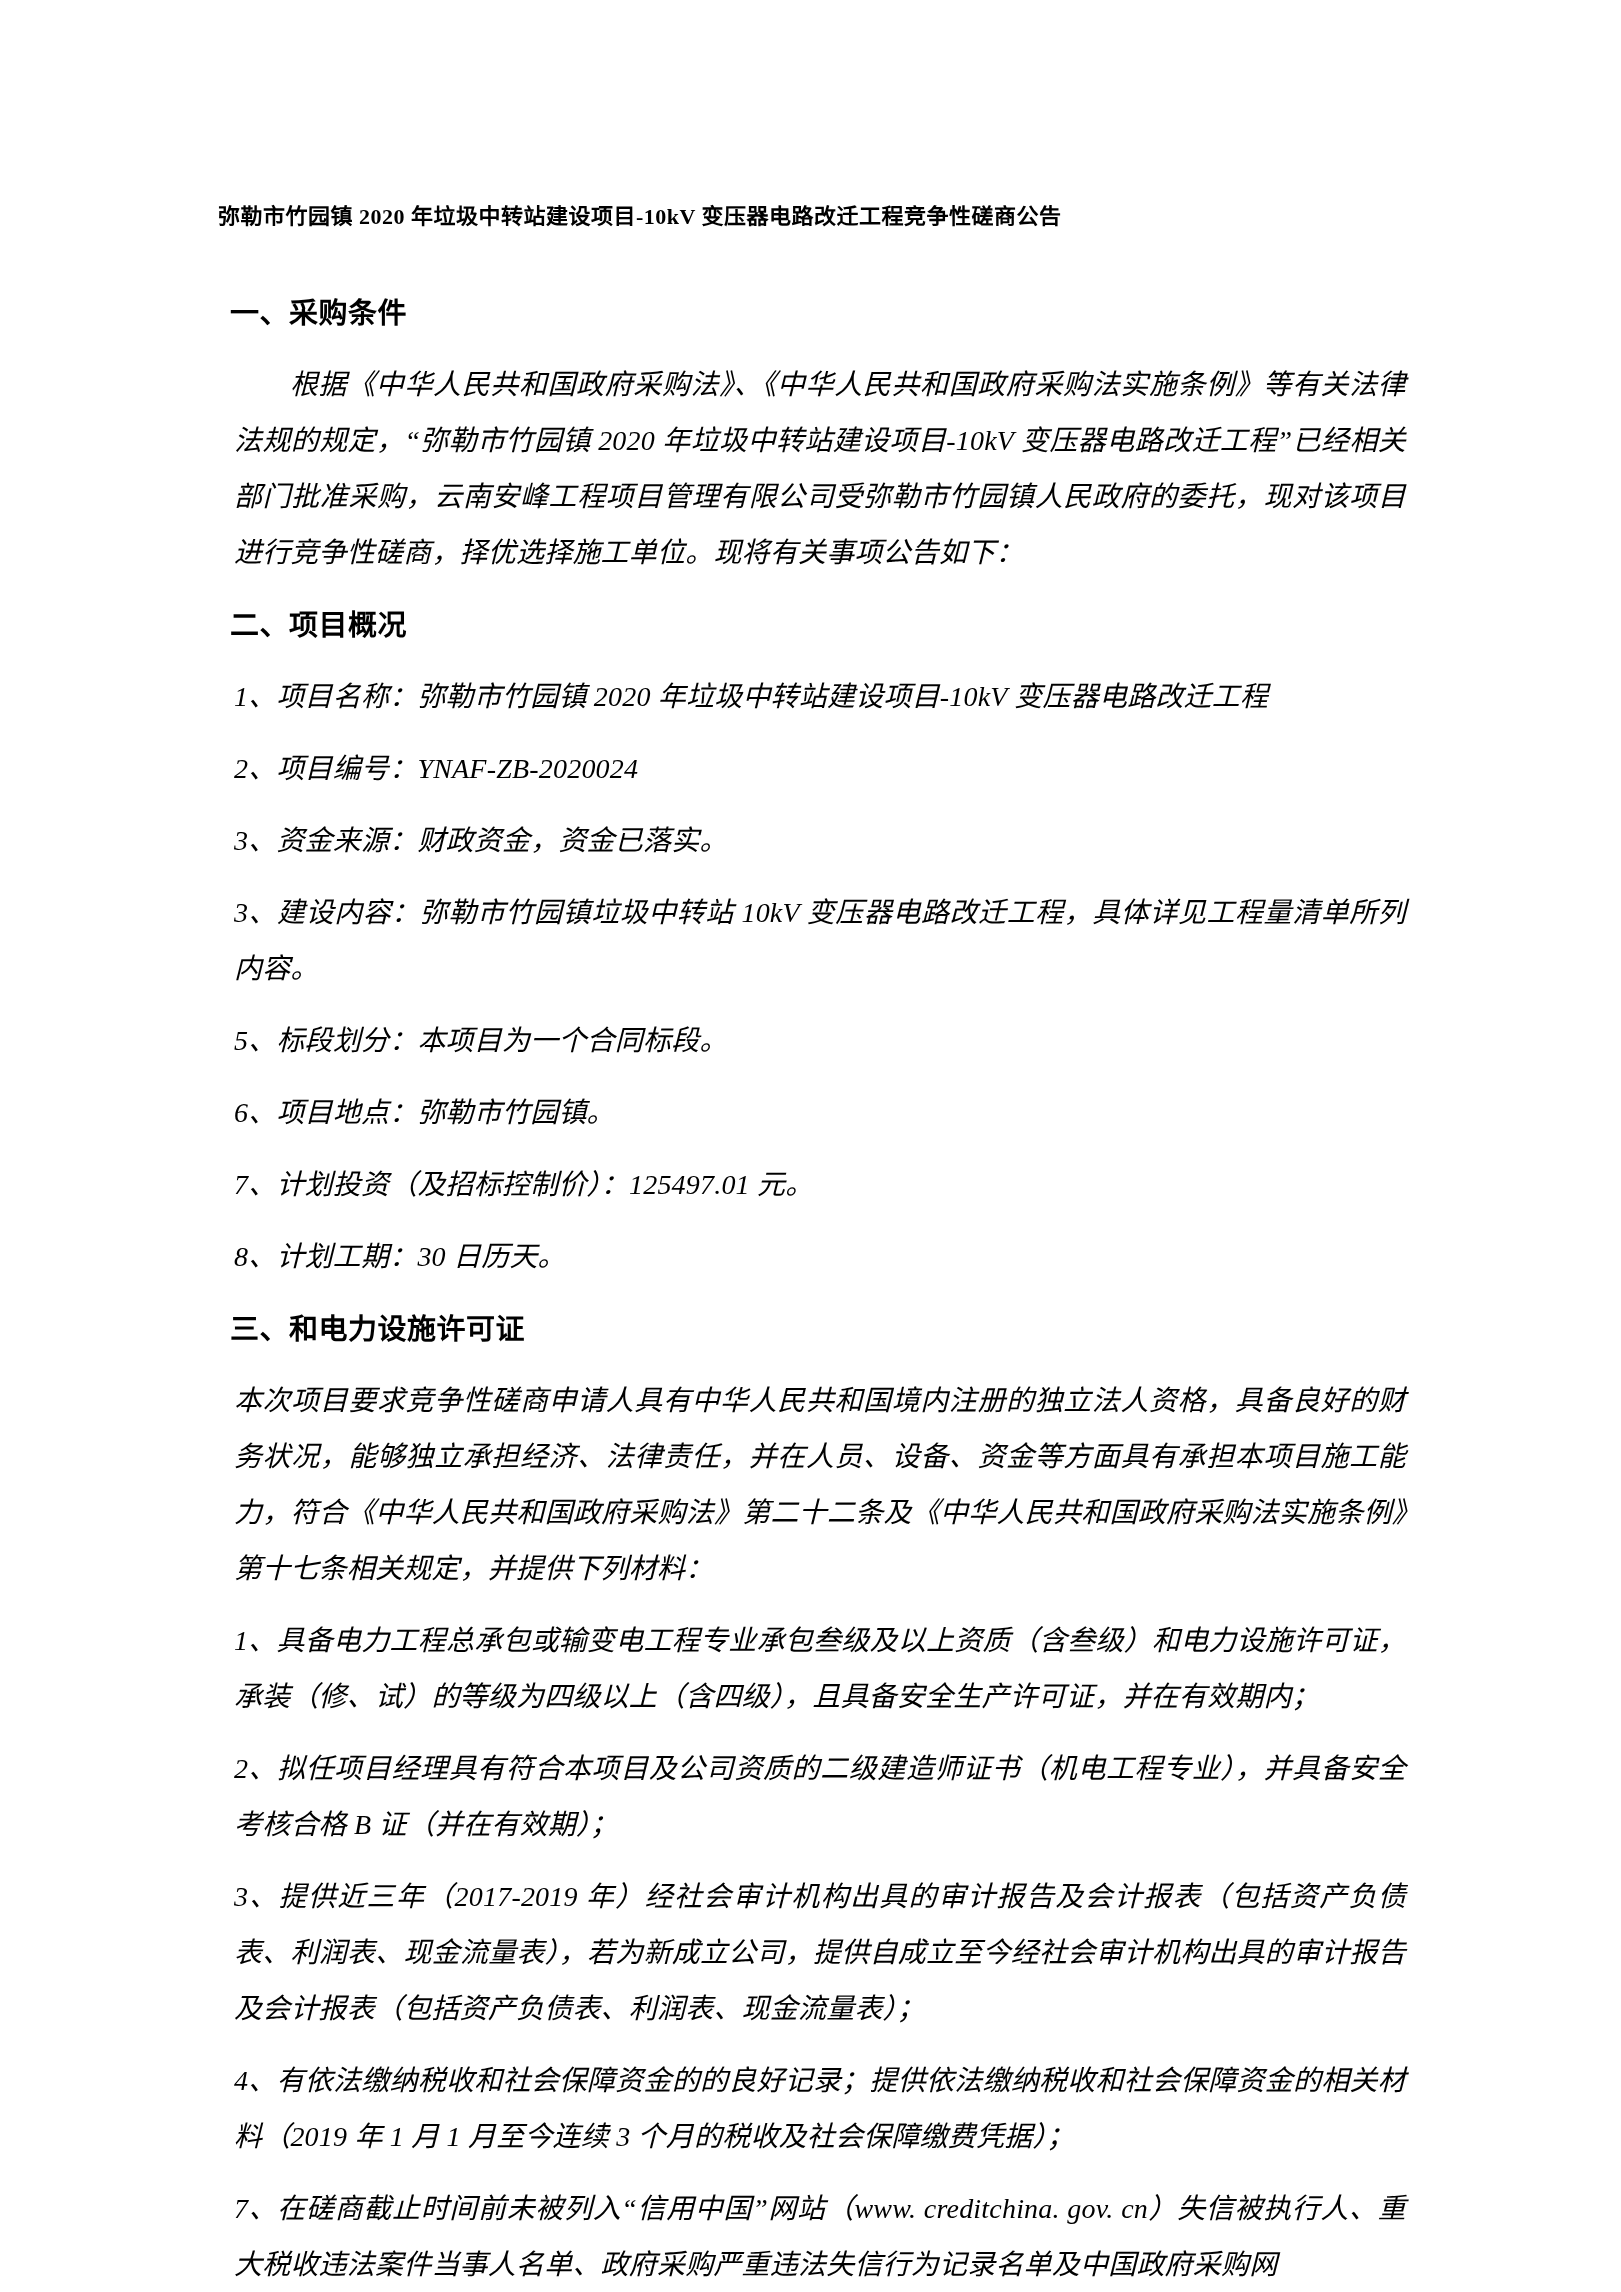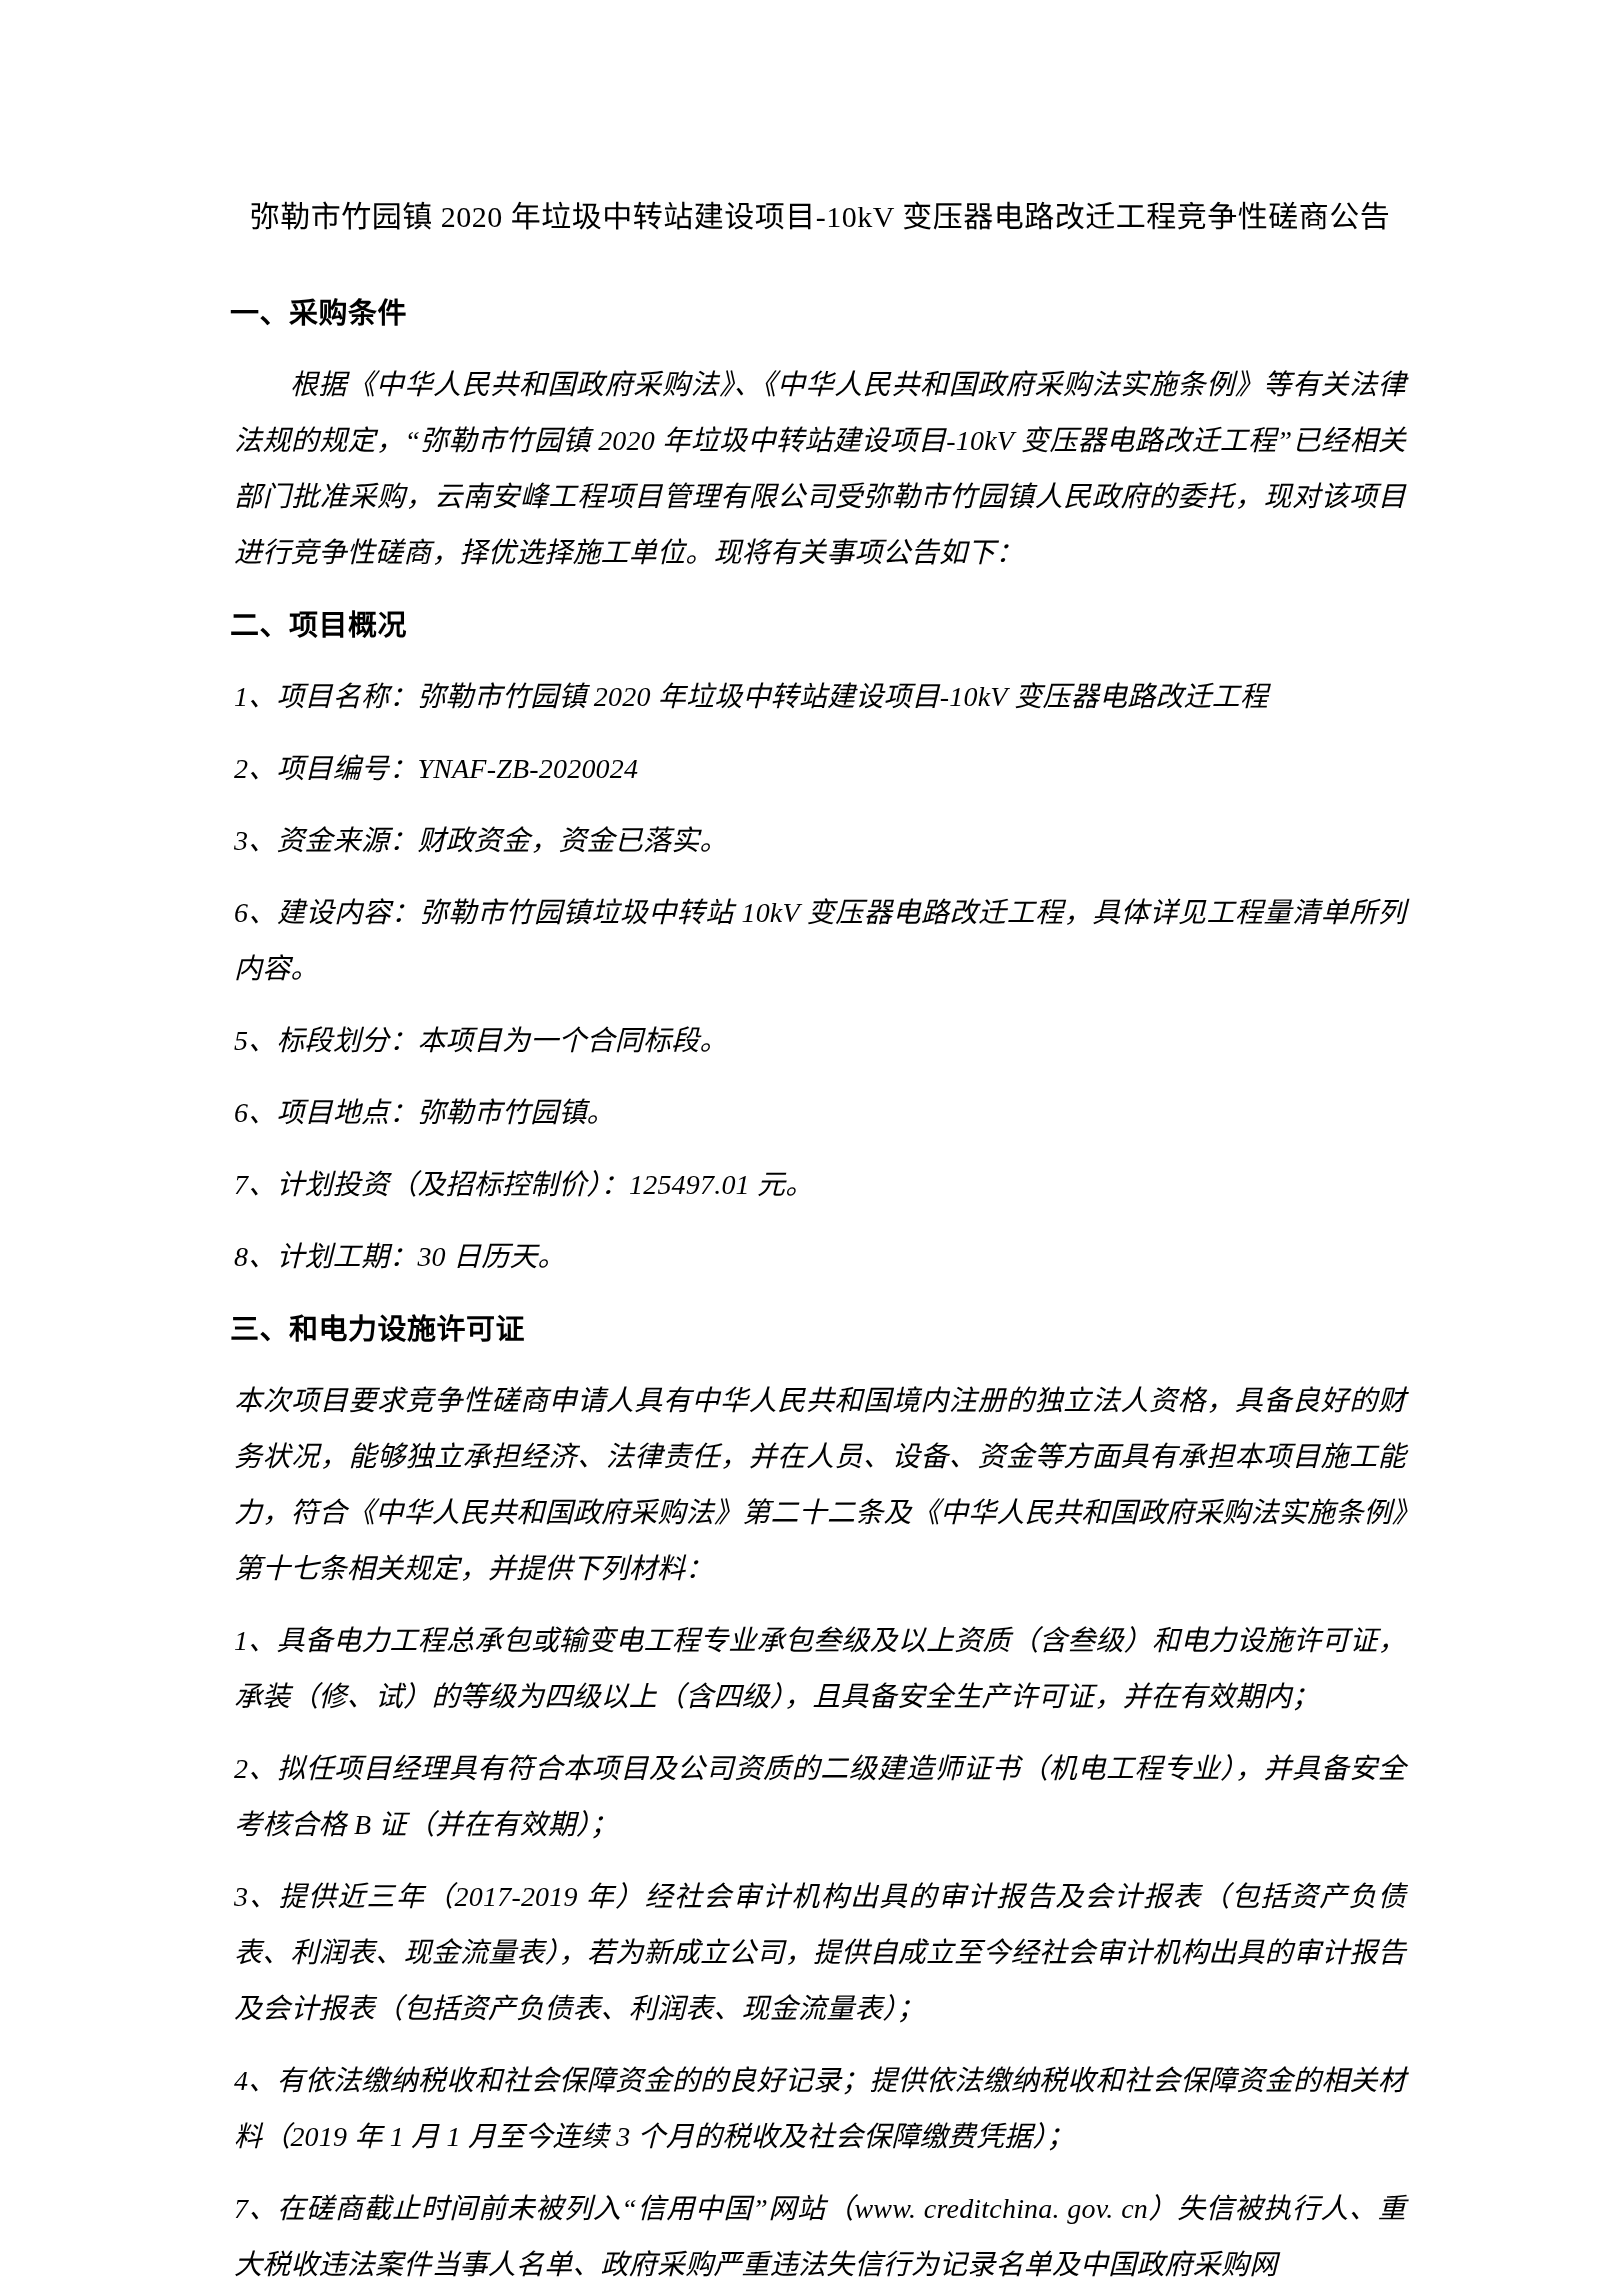--- a/index.html
+++ b/index.html
@@ -16,23 +16,23 @@
     font-family: "Liberation Serif", "DejaVu Serif", serif;
     overflow: hidden;
   }
   .content {
     position: absolute;
     left: 218px;
     top: 186px;
     width: 1204px;
   }
   .title {
-    font-size: 30px;
-    font-weight: normal;
-    text-align: center;
+    font-size: 22px;
+    font-weight: bold;
+    text-align: left;
     line-height: 61px;
     margin: 0 0 38px 0;
     letter-spacing: 0.5px;
   }
   .heading {
     font-size: 29px;
     font-weight: bold;
     line-height: 56px;
     margin: 12px;
     letter-spacing: 0.5px;
@@ -60,21 +60,21 @@
 
     <h2 class="heading">一、采购条件</h2>
 
     <p class="para indent">根据《中华人民共和国政府采购法》、《中华人民共和国政府采购法实施条例》等有关法律法规的规定，“弥勒市竹园镇 2020 年垃圾中转站建设项目-10kV 变压器电路改迁工程”已经相关部门批准采购，云南安峰工程项目管理有限公司受弥勒市竹园镇人民政府的委托，现对该项目进行竞争性磋商，择优选择施工单位。现将有关事项公告如下：</p>
 
     <h2 class="heading">二、项目概况</h2>
 
     <p class="item">1、项目名称：弥勒市竹园镇 2020 年垃圾中转站建设项目-10kV 变压器电路改迁工程</p>
     <p class="item">2、项目编号：YNAF-ZB-2020024</p>
     <p class="item">3、资金来源：财政资金，资金已落实。</p>
-    <p class="item">6、建设内容：弥勒市竹园镇垃圾中转站 10kV 变压器电路改迁工程，具体详见工程量清单所列内容。</p>
+    <p class="item">3、建设内容：弥勒市竹园镇垃圾中转站 10kV 变压器电路改迁工程，具体详见工程量清单所列内容。</p>
     <p class="item">5、标段划分：本项目为一个合同标段。</p>
     <p class="item">6、项目地点：弥勒市竹园镇。</p>
     <p class="item">7、计划投资（及招标控制价）：125497.01 元。</p>
     <p class="item">8、计划工期：30 日历天。</p>
 
     <h2 class="heading">三、和电力设施许可证</h2>
 
     <p class="para">本次项目要求竞争性磋商申请人具有中华人民共和国境内注册的独立法人资格，具备良好的财务状况，能够独立承担经济、法律责任，并在人员、设备、资金等方面具有承担本项目施工能力，符合《中华人民共和国政府采购法》第二十二条及《中华人民共和国政府采购法实施条例》第十七条相关规定，并提供下列材料：</p>
 
     <p class="item">1、具备电力工程总承包或输变电工程专业承包叁级及以上资质（含叁级）和电力设施许可证，承装（修、试）的等级为四级以上（含四级），且具备安全生产许可证，并在有效期内；</p>

